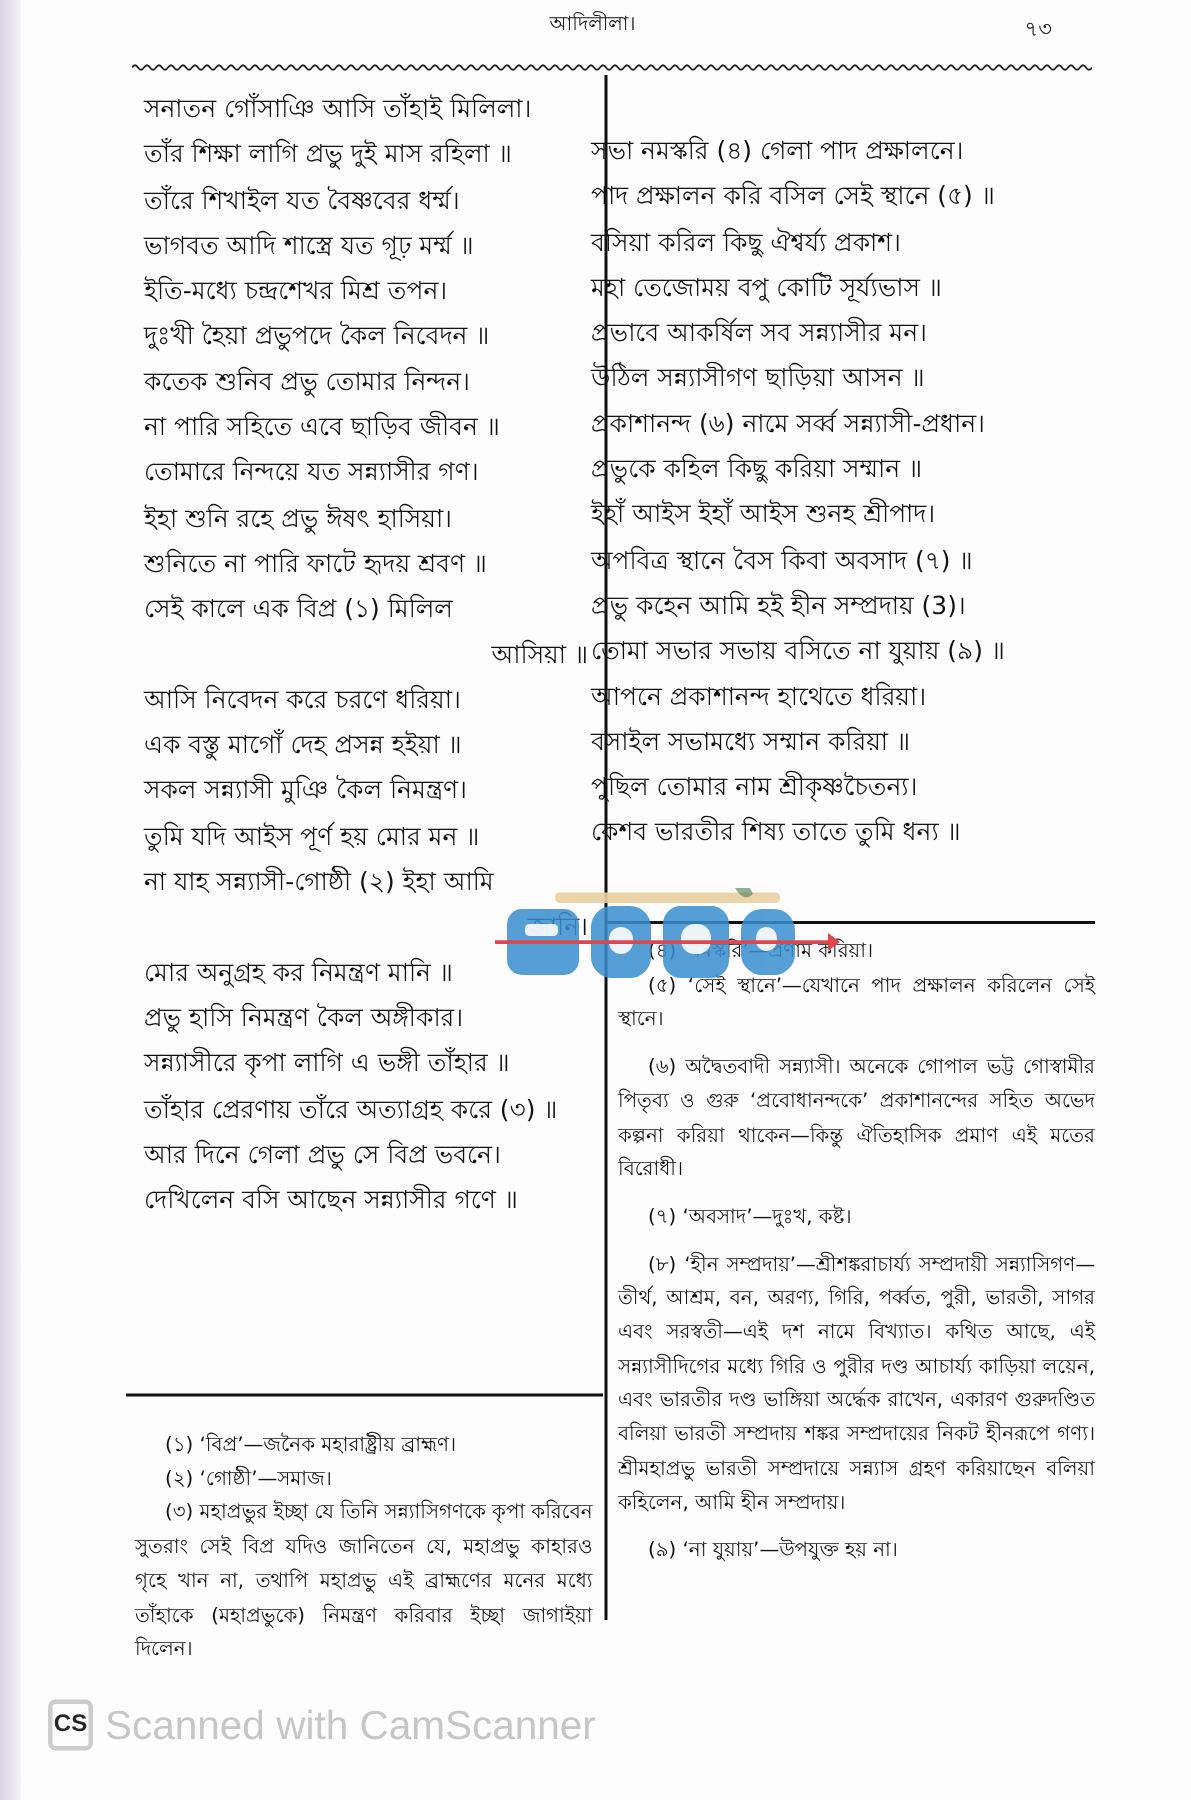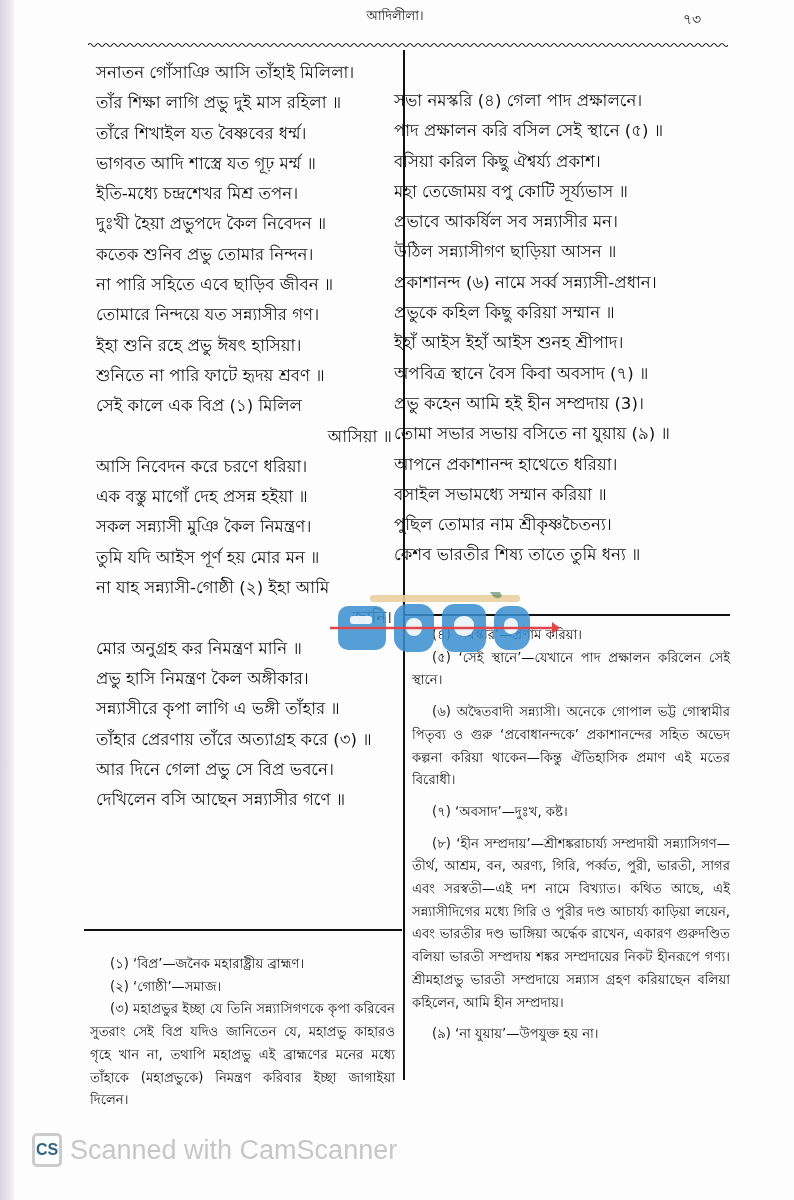--- a/index.html
+++ b/index.html
@@ -33,21 +33,21 @@
   .watermark {
     position:absolute; left:330px; top:592px; width:230px; height:70px;
   }
   .camscanner {
     position:absolute; left:32px; top:1133px; display:flex; align-items:center; gap:8px;
     color:#bdbdbd; font-family:"Liberation Sans", sans-serif; font-size:27px; opacity:0.85;
   }
   .cs-logo {
     width:30px; height:34px; border:3px solid #c4c4c4; border-radius:5px;
     display:flex; align-items:center; justify-content:center;
-    font-weight:bold; font-size:16px; color:#0c4a6e; box-sizing:border-box;
+    font-weight:bold; font-size:16px; color:#000000; box-sizing:border-box;
   }
 </style>
 </head>
 <body>
 
 <div class="left-edge"></div>
 
 <div class="running-head">আদিলীলা।</div>
 <div class="page-number">৭৩</div>
 

